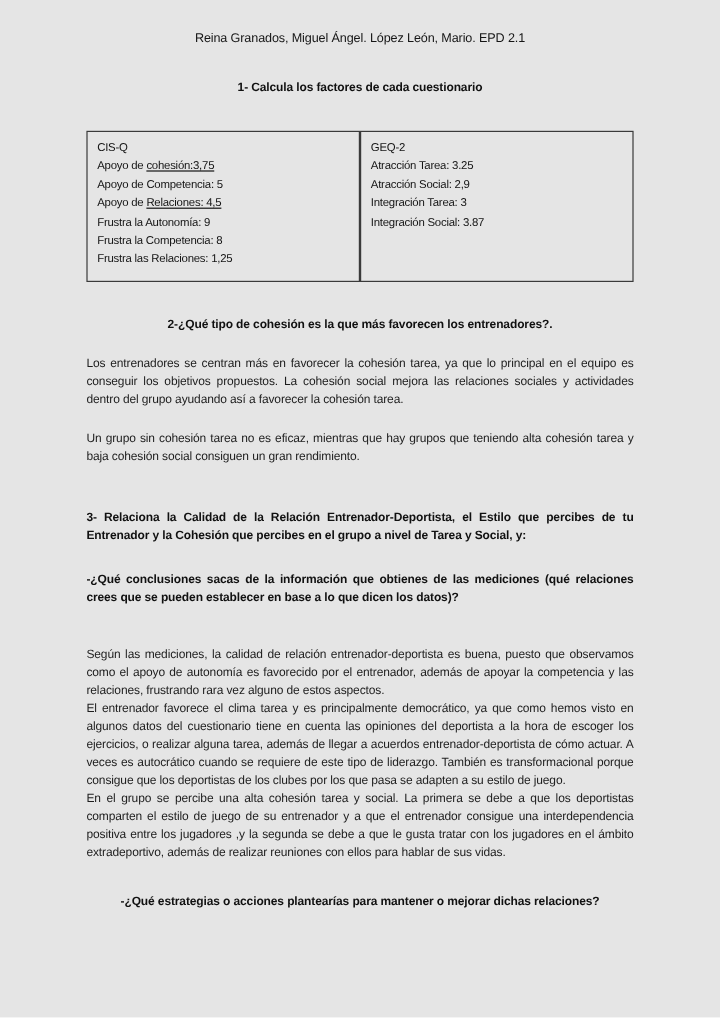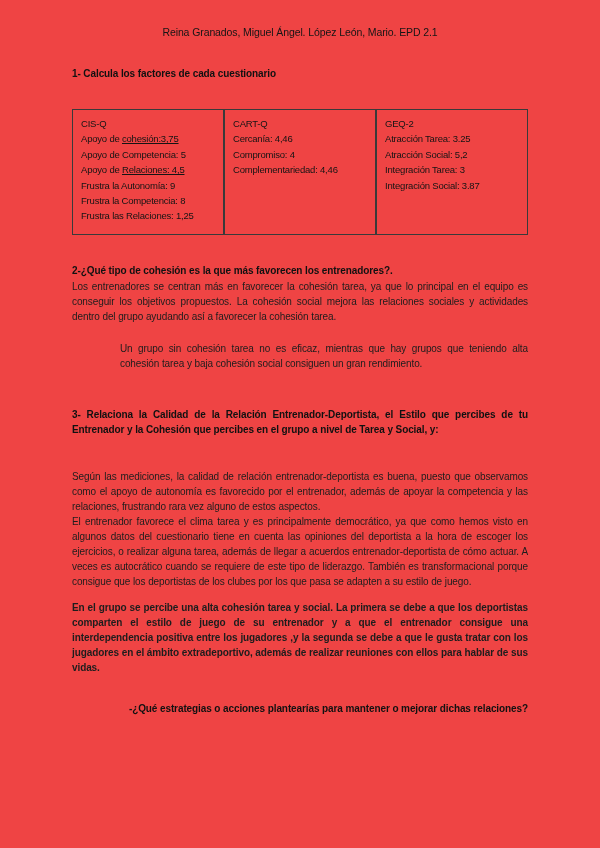--- a/index.html
+++ b/index.html
@@ -6,34 +6,35 @@
     margin: 0;
     padding: 0;
     background: #ffffff;
   }
   .page {
     position: relative;
     width: 600px;
     height: 848px;
     box-sizing: border-box;
     padding: 26px 72px 0 72px;
-    background: #ef4444;
+    background: #e5e5e5;
     font-family: "Liberation Sans", sans-serif;
     color: #1c1c1c;
     font-size: 10px;
     letter-spacing: -0.1px;
   }
   .doc-header {
     text-align: center;
     font-size: 10.5px;
     color: #151515;
   }
   .h-bold {
     font-weight: bold;
     color: #111111;
+    text-align: center;
   }
   .s1-heading {
     margin-top: 30px;
     font-size: 10px;
   }
   .boxes-row {
     display: flex;
     margin-top: 30px;
     align-items: stretch;
   }
@@ -55,38 +56,38 @@
     white-space: nowrap;
   }
   .u { text-decoration: underline; }
   .para {
     margin: 0;
     text-align: justify;
     line-height: 1.5;
     color: #1d1d1d;
   }
   .s2-heading { margin-top: 30px; }
-  .p1 { margin-top: 3px; }
-  .p2 { margin-top: 17px; margin-left: 48px; }
+  .p1 { margin-top: 20px; }
+  .p2 { margin-top: 17px; }
   .s3-heading {
     margin-top: 36px;
     text-align: justify;
     line-height: 1.5;
   }
   .q1 {
     margin-top: 22px;
     text-align: justify;
     line-height: 1.5;
   }
   .p3 { margin-top: 32px; }
   .p4 { margin-top: 0; }
-  .p5 { margin-top: 11px; font-weight: bold; }
+  .p5 { margin-top: 0; }
   .q2 {
     margin-top: 28px;
-    text-align: right;
+    text-align: center;
   }
 </style>
 </head>
 <body>
 
 <div class="page">
 
   <div class="doc-header">Reina Granados, Miguel Ángel. López León, Mario. EPD 2.1</div>
 
   <div class="h-bold s1-heading">1- Calcula los factores de cada cuestionario</div>
@@ -96,44 +97,39 @@
     <div class="q-box">
       <div class="box-title">CIS-Q</div>
       <div class="box-line"><span>Apoyo de </span><span class="u">cohesión:3,75</span></div>
       <div class="box-line">Apoyo de Competencia: 5</div>
       <div class="box-line"><span>Apoyo de </span><span class="u">Relaciones: 4,5</span></div>
       <div class="box-line">Frustra la Autonomía: 9</div>
       <div class="box-line">Frustra la Competencia: 8</div>
       <div class="box-line">Frustra las Relaciones: 1,25</div>
     </div>
 
-    <div class="q-box">
-      <div class="box-title">CART-Q</div>
-      <div class="box-line">Cercanía: 4,46</div>
-      <div class="box-line">Compromiso: 4</div>
-      <div class="box-line">Complementariedad: 4,46</div>
-    </div>
 
     <div class="q-box">
       <div class="box-title">GEQ-2</div>
       <div class="box-line">Atracción Tarea: 3.25</div>
-      <div class="box-line">Atracción Social: 5,2</div>
+      <div class="box-line">Atracción Social: 2,9</div>
       <div class="box-line">Integración Tarea: 3</div>
       <div class="box-line">Integración Social: 3.87</div>
     </div>
 
   </div>
 
   <div class="h-bold s2-heading">2-¿Qué tipo de cohesión es la que más favorecen los entrenadores?.</div>
 
   <p class="para p1">Los entrenadores se centran más en favorecer la cohesión tarea, ya que lo principal en el equipo es conseguir los objetivos propuestos. La cohesión social mejora las relaciones sociales y actividades dentro del grupo ayudando así a favorecer la cohesión tarea.</p>
   <p class="para p2">Un grupo sin cohesión tarea no es eficaz, mientras que hay grupos que teniendo alta cohesión tarea y baja cohesión social consiguen un gran rendimiento.</p>
 
   <div class="h-bold s3-heading">3- Relaciona la Calidad de la Relación Entrenador-Deportista, el Estilo que percibes de tu Entrenador y la Cohesión que percibes en el grupo a nivel de Tarea y Social, y:</div>
 
+  <div class="h-bold q1">-¿Qué conclusiones sacas de la información que obtienes de las mediciones (qué relaciones crees que se pueden establecer en base a lo que dicen los datos)?</div>
 
   <p class="para p3">Según las mediciones, la calidad de relación entrenador-deportista es buena, puesto que observamos como el apoyo de autonomía es favorecido por el entrenador, además de apoyar la competencia y las relaciones, frustrando rara vez alguno de estos aspectos.</p>
   <p class="para p4">El entrenador favorece el clima tarea y es principalmente democrático, ya que como hemos visto en algunos datos del cuestionario tiene en cuenta las opiniones del deportista a la hora de escoger los ejercicios, o realizar alguna tarea, además de llegar a acuerdos entrenador-deportista de cómo actuar. A veces  es autocrático cuando se requiere de este tipo de liderazgo. También es transformacional porque consigue que los deportistas de los clubes por los que pasa se adapten a su estilo de juego.</p>
   <p class="para p5">En el grupo se percibe una alta cohesión tarea y social. La primera se debe a que los deportistas comparten el estilo de juego de su entrenador  y a que  el entrenador consigue una interdependencia positiva entre los jugadores ,y la segunda se debe a que le gusta tratar con los jugadores en el ámbito extradeportivo, además de realizar reuniones con ellos  para hablar de sus vidas.</p>
 
   <div class="h-bold q2">-¿Qué estrategias o acciones plantearías para mantener o mejorar dichas relaciones?</div>
 
 </div>
 
 </body></html>

